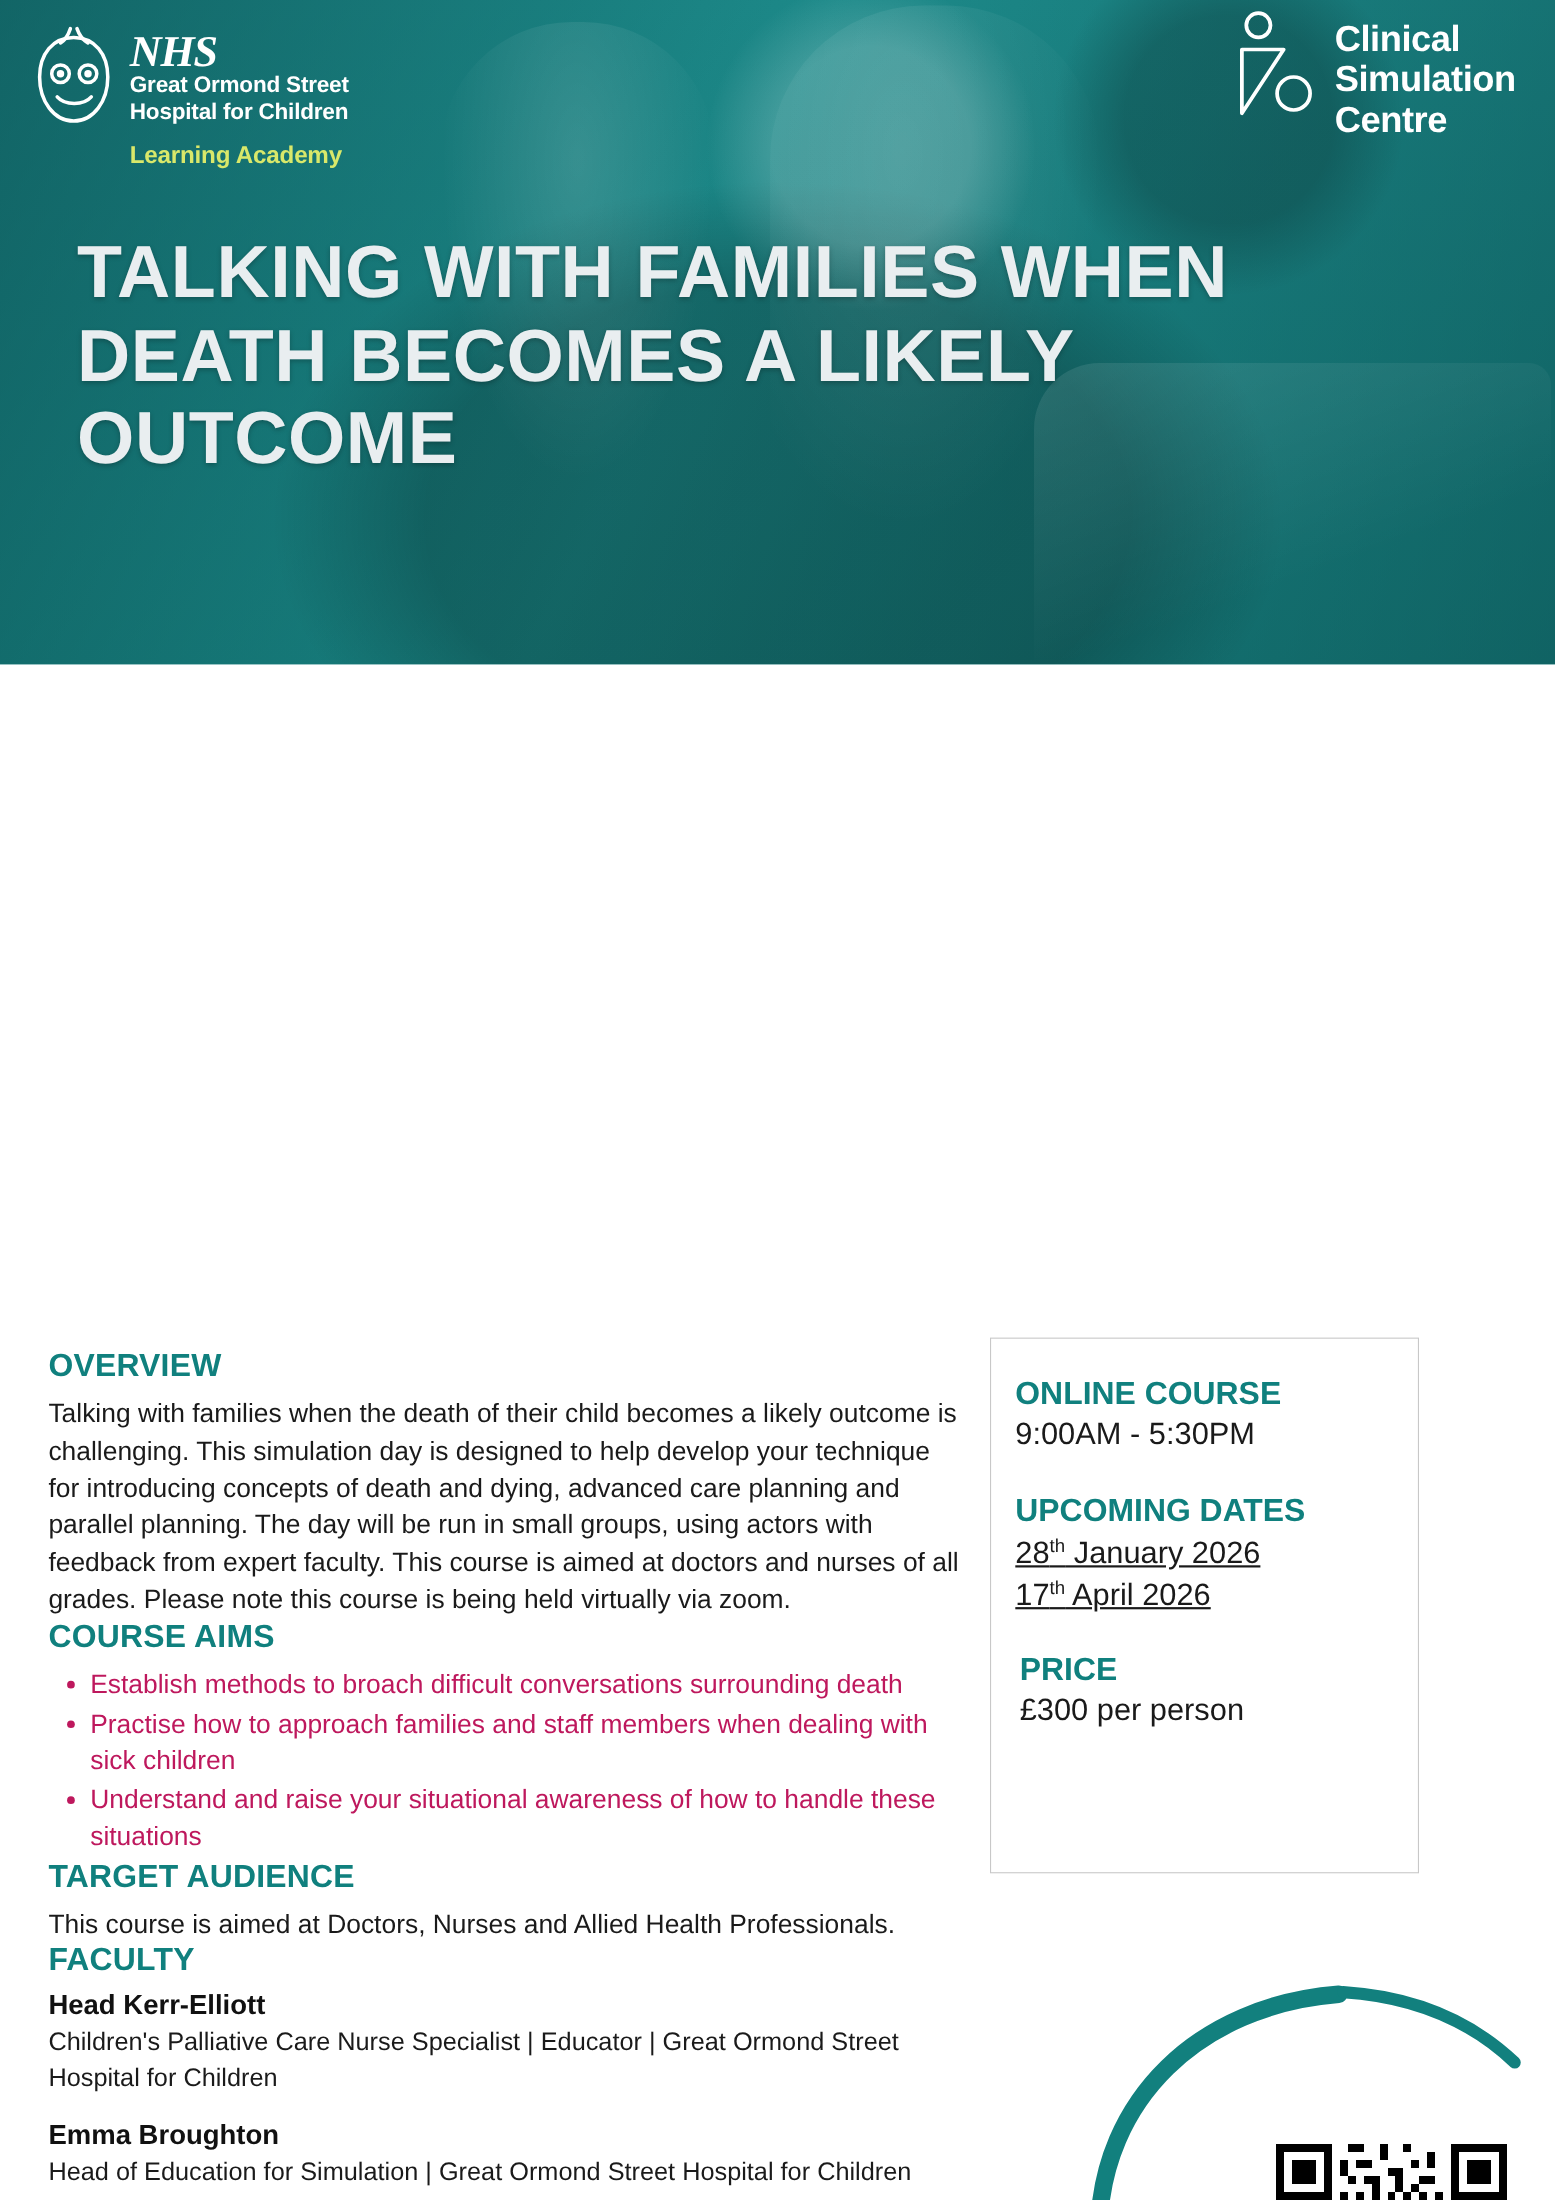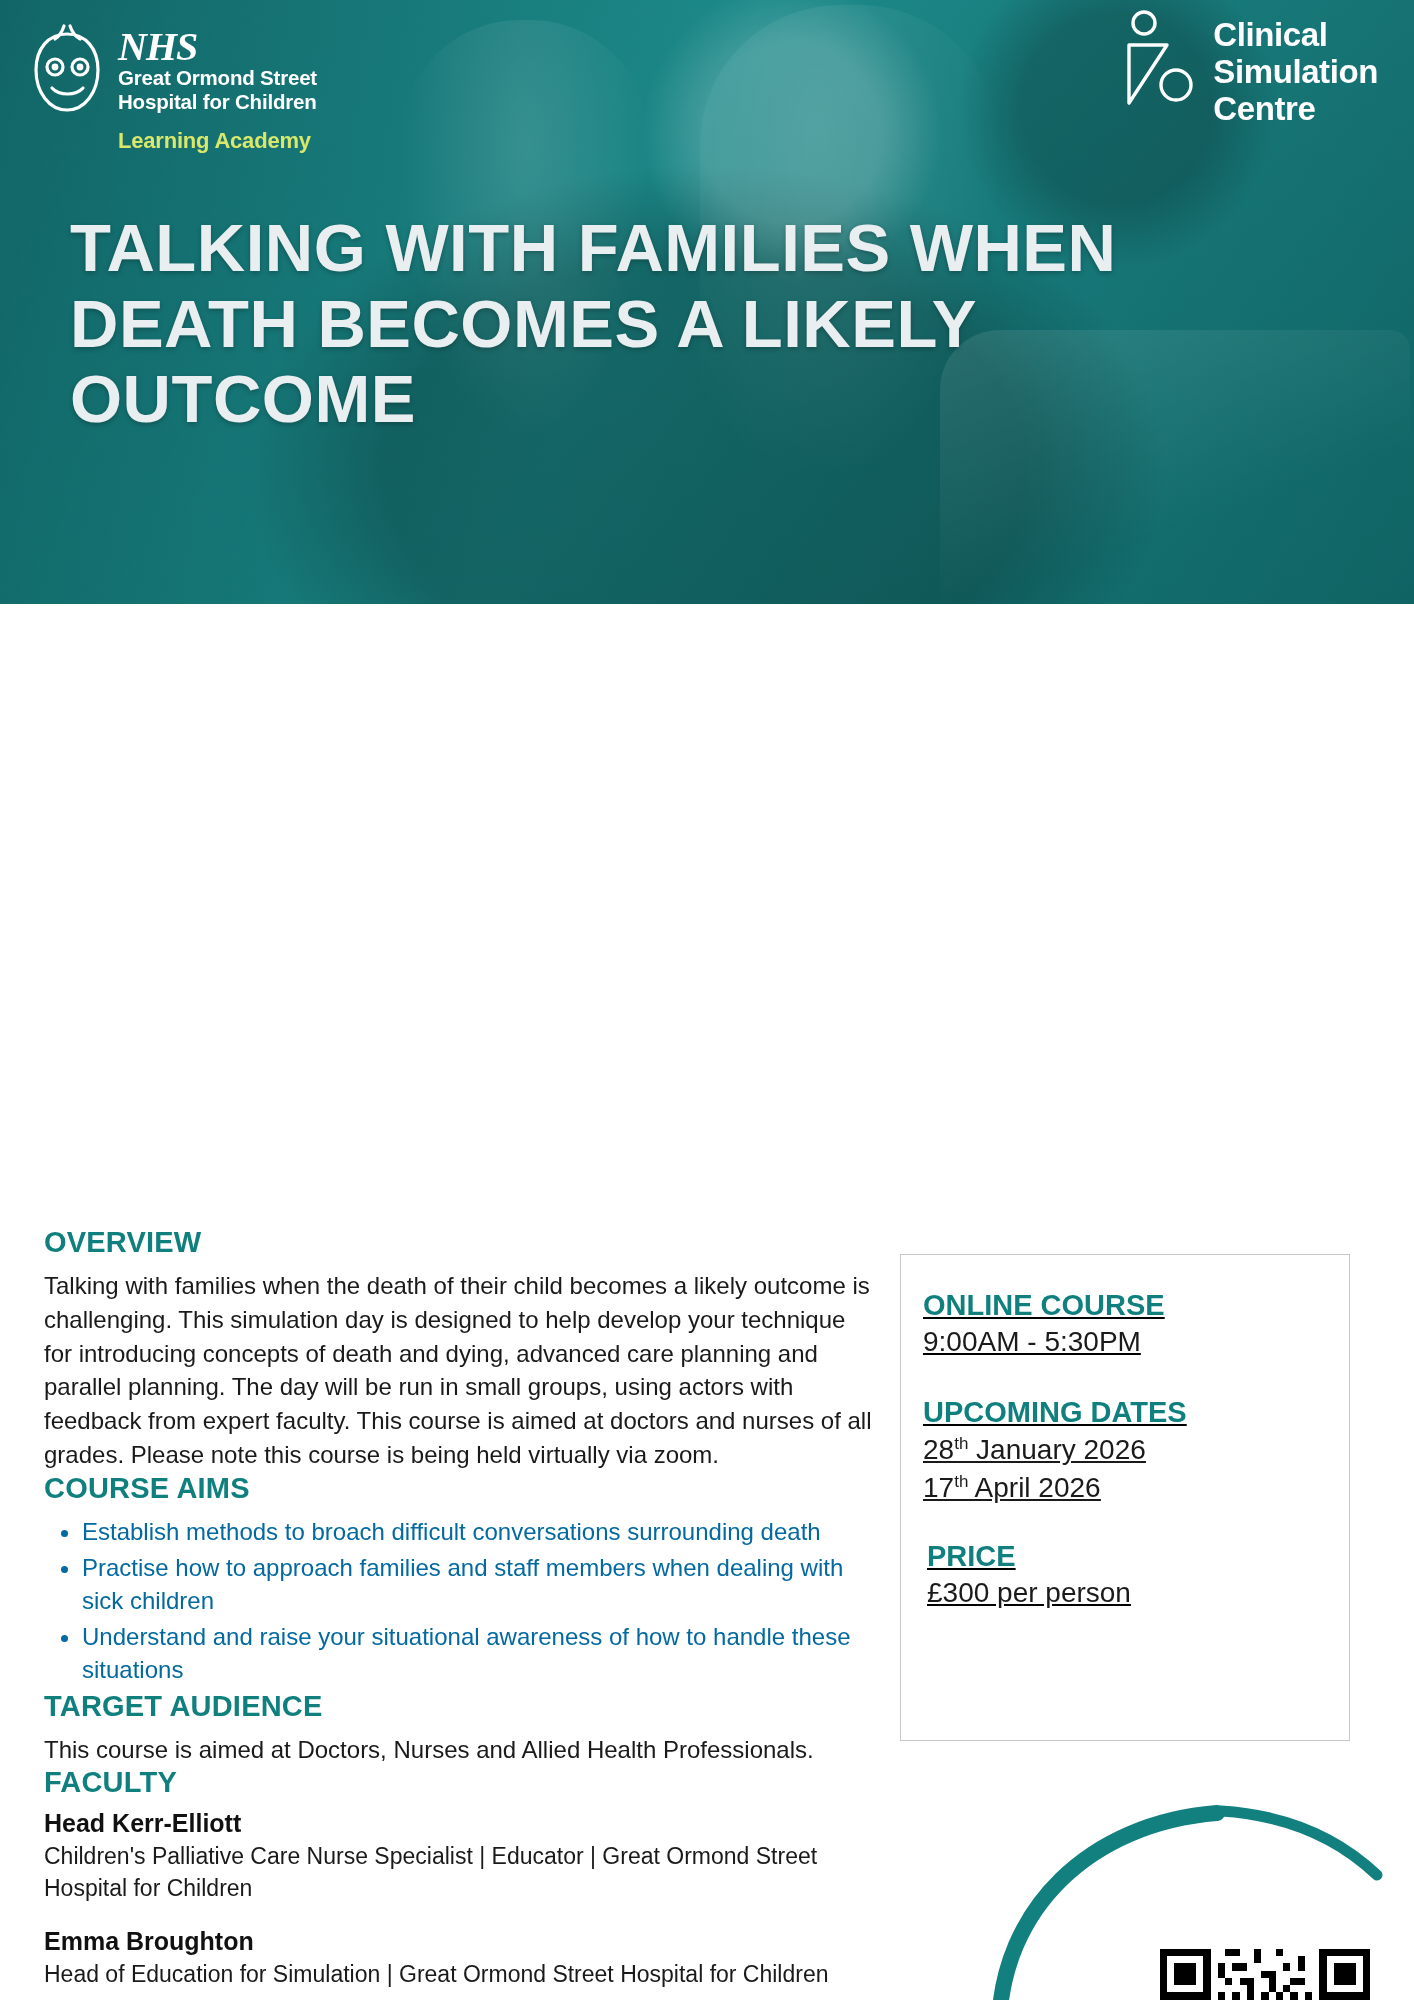--- a/index.html
+++ b/index.html
@@ -143,21 +143,21 @@
     color: #1a1a1a;
     line-height: 1.41;
     margin: 0;
   }
   ul.aims {
     margin: 4px 0 0 0;
     padding-left: 38px;
   }
   ul.aims li {
     font-size: 24px;
-    color: #0369a1;
+    color: #be185d;
     line-height: 1.38;
     margin-bottom: 3px;
   }
   .faculty-name {
     font-size: 25px;
     font-weight: bold;
     color: #111;
     margin: 2px 0 3px 0;
   }
   .faculty-role {
@@ -165,27 +165,26 @@
     color: #1a1a1a;
     line-height: 1.38;
     margin: 0;
   }
   .faculty-block { margin-top: 22px; }
 
   
   .info-box {
     position: absolute;
     left: 900px;
-    top: 650px;
-    width: 450px;
+    top: 612px;
+    width: 390px;
     height: 487px;
     border: 1px solid #c8c8c8;
     background: #ffffff;
     padding: 34px 24px 0 22px;
-    text-decoration: underline;
   }
   .info-head {
     color: #10807e;
     font-size: 29px;
     font-weight: bold;
     margin: 0 0 2px 0;
   }
   .info-value {
     font-size: 28px;
     color: #1a1a1a;

